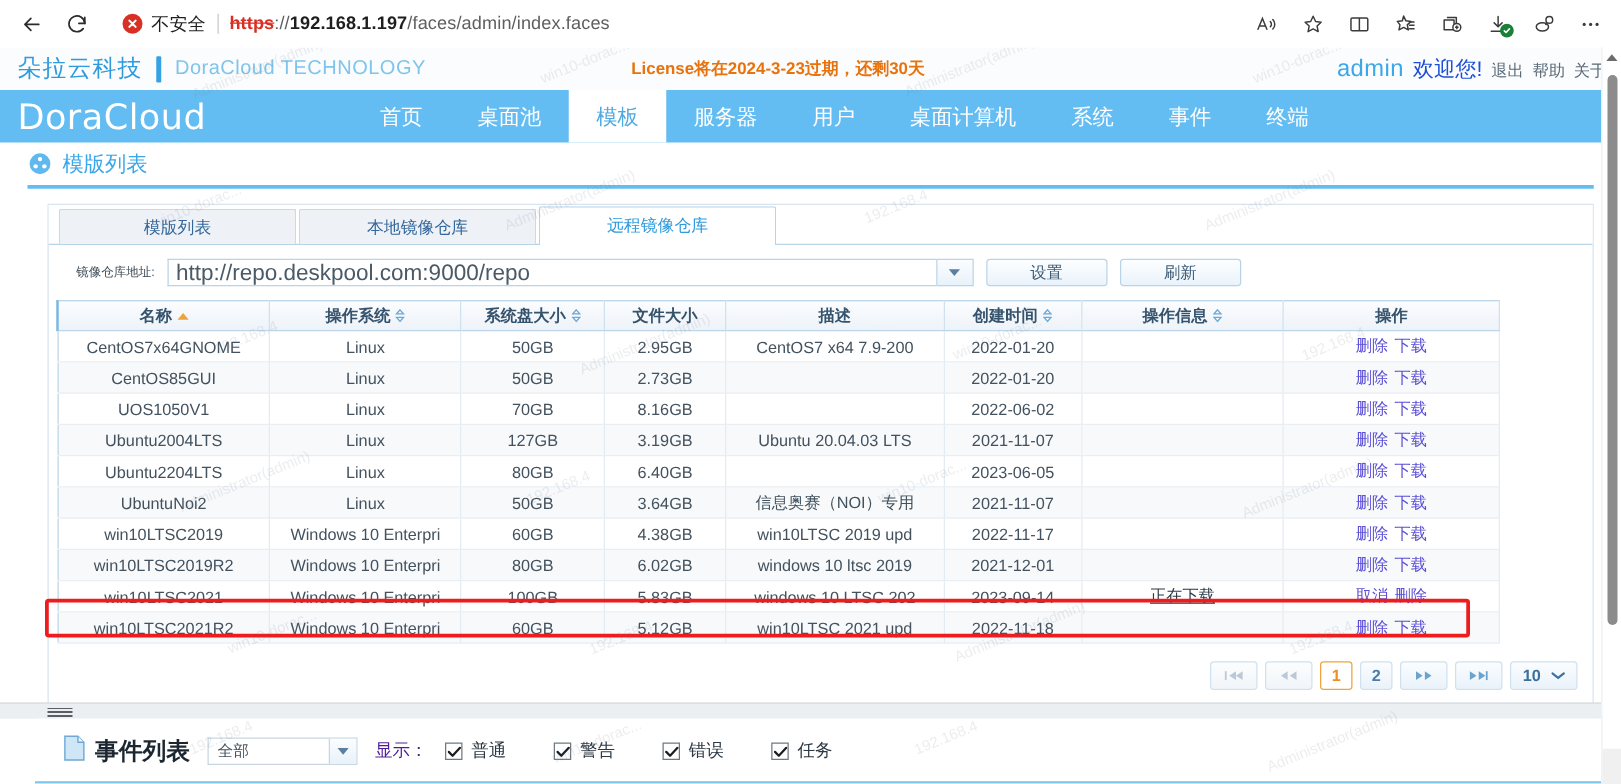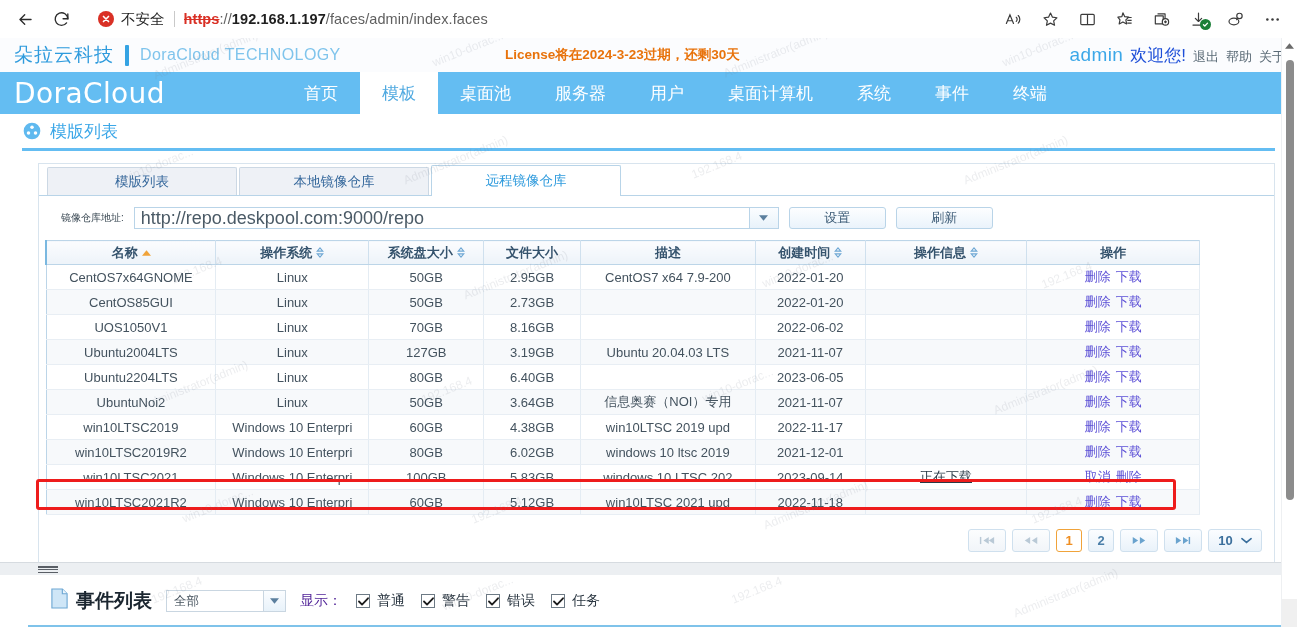--- a/index.html
+++ b/index.html
@@ -148,21 +148,21 @@
     background:repeating-linear-gradient(#5a5f66 0 1.5px,transparent 1.5px 3px);}
   .evbar{position:absolute;left:0;bottom:0;width:1281px;height:52px;background:#fff;display:flex;align-items:center;padding-left:22px;gap:14px;margin-left:28px;}
   .ev-title{display:flex;align-items:center;gap:7px;font-size:19px;font-weight:bold;color:#1b2630;}
   .ev-select{
     width:120px;height:22px;border:1px solid #c9d6e1;background:#fff;display:flex;align-items:center;
     justify-content:space-between;padding-left:7px;font-size:12.5px;color:#45525d;
   }
   .ev-select .arrow{width:22px;height:20px;background:linear-gradient(#fbfdff,#e8f2fa);border-left:1px solid #c9d6e1;
     display:flex;align-items:center;justify-content:center;}
   .ev-show{font-size:14px;color:#4c1d95;}
-  .chk-group{display:flex;align-items:center;gap:16px;}
+  .chk-group{display:flex;align-items:center;gap:38px;}
   .chk{display:flex;align-items:center;gap:7px;font-size:14px;color:#2b3742;}
   .chk .box{width:14px;height:14px;border:1px solid #6d7a85;background:#fff;display:flex;align-items:center;justify-content:center;}
   .evbar-rule{position:absolute;left:0;bottom:0;width:1281px;height:2px;background:#7fc3ea;}
 
   
   .vscroll{position:absolute;right:0;top:38px;width:16px;height:589px;background:#ffffff;border-left:1px solid #eef0f2;}
   .vscroll .up,.vscroll .down{height:16px;display:flex;align-items:center;justify-content:center;}
   .vscroll .thumb{position:absolute;top:22px;left:4px;width:8px;height:440px;background:#8c8c8c;border-radius:4px;}
   .vscroll .track-bottom{position:absolute;bottom:0;left:0;width:16px;height:28px;background:#f0f0f0;}
 
@@ -271,22 +271,22 @@
       <span class="welcome">欢迎您!</span>
       <a href="#">退出</a>
       <a href="#">帮助</a>
       <a href="#">关于</a>
     </span>
   </div>
 
   <div class="navbar">
     <div class="logo">DoraCloud</div>
     <div class="nav-item">首页</div>
+    <div class="nav-item">桌面池</div>
     <div class="nav-item active">模板</div>
-    <div class="nav-item">桌面池</div>
     <div class="nav-item">服务器</div>
     <div class="nav-item">用户</div>
     <div class="nav-item">桌面计算机</div>
     <div class="nav-item">系统</div>
     <div class="nav-item">事件</div>
     <div class="nav-item">终端</div>
   </div>
 
   <div class="pagehead">
     <span class="ph-icon">

